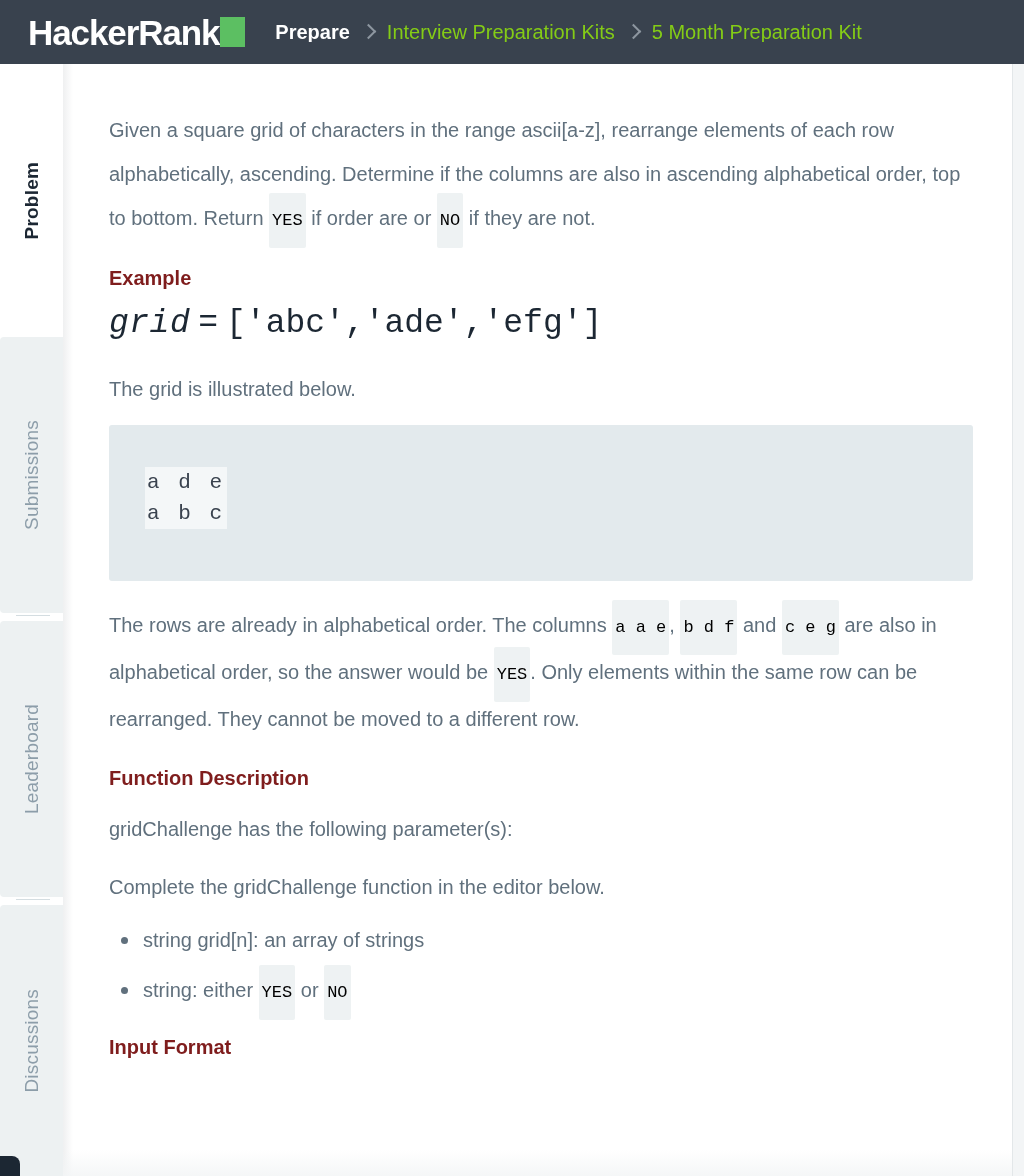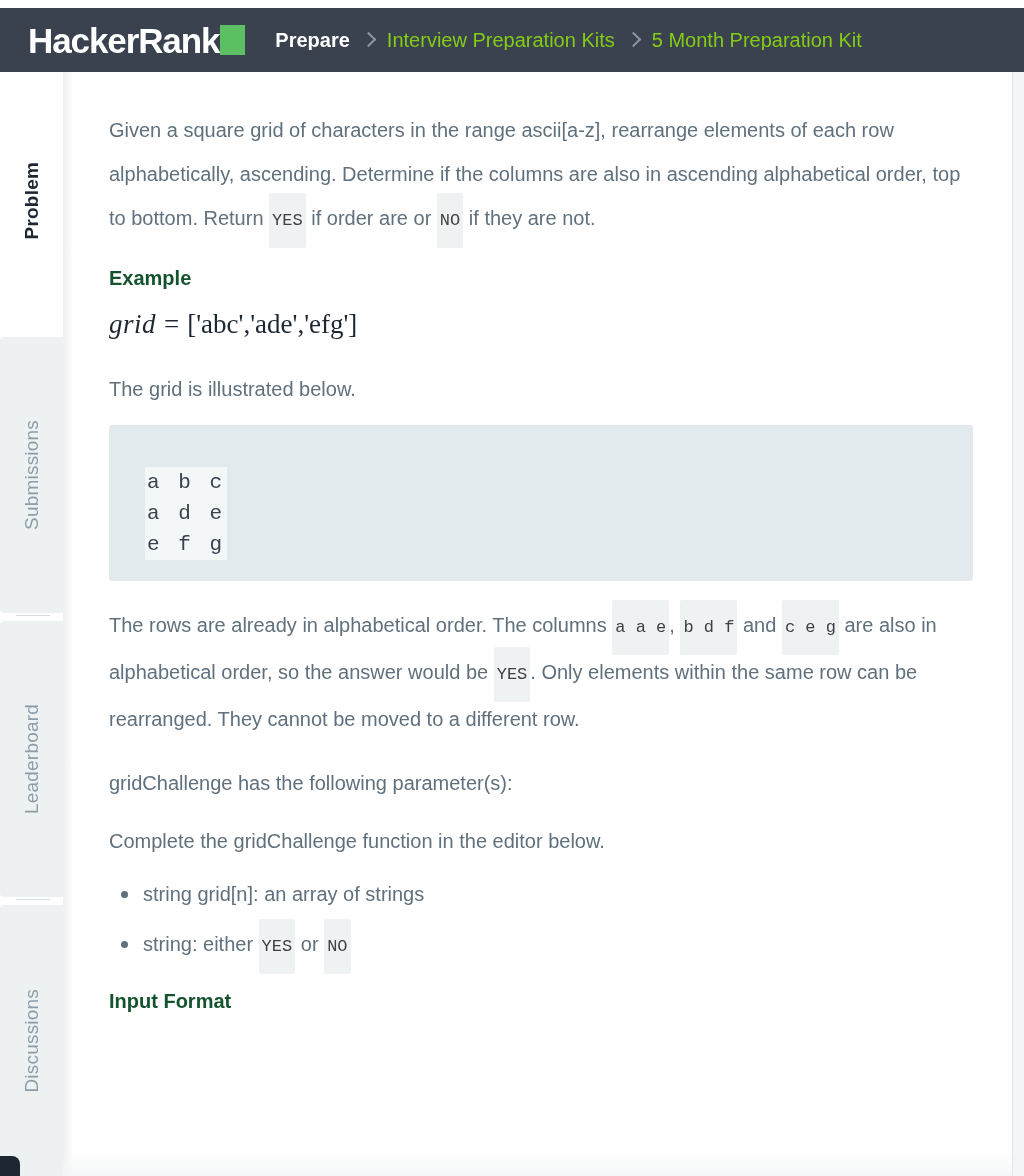--- a/index.html
+++ b/index.html
@@ -16,21 +16,21 @@
     position: relative;
     width: 1024px;
     height: 1176px;
     overflow: hidden;
     background: #ffffff;
   }
 
   
   .header {
     position: absolute;
-    top: 8px; left: 0;
+    top: 0; left: 0;
     width: 1024px;
     height: 64px;
     background: #39424e;
     display: flex;
     align-items: center;
     box-sizing: border-box;
     padding-left: 28px;
     z-index: 30;
   }
 
@@ -181,39 +181,39 @@
     color: #60707d;
     font-family: "Liberation Sans", sans-serif;
     font-weight: 400;
   }
   p.para.tight { margin-bottom: 14px; }
 
   h3.section {
     margin: 22px 0 14px 0;
     font-size: 20px;
     line-height: 30px;
-    color: #14532d;
+    color: #7f1d1d;
     font-weight: bold;
     font-family: "Liberation Sans", sans-serif;
   }
   h3.section.first { margin-top: 6px; }
 
   code.ic {
     background: #eef2f3;
-    color: #404040;
+    color: #000000;
     font-family: "Liberation Mono", monospace;
     font-size: 17px;
     padding: 18px 3px;
     border-radius: 2px;
     white-space: pre;
   }
 
   .math {
-    font-family: Liberation Serif, serif;
-    font-size: 27px;
+    font-family: Liberation Mono, monospace;
+    font-size: 33px;
     color: #1c2733;
     margin: 4px 0 26px 0;
     line-height: 34px;
     white-space: nowrap;
   }
   .math .var {
     font-style: italic;
     letter-spacing: 0.5px;
   }
   .math .op { margin: 0 8px; font-style: normal; }
@@ -366,29 +366,29 @@
 
     <h3 class="section first">Example</h3>
 
     <div class="math">
       <span class="var">grid</span><span class="op">=</span><span class="lit">['abc','ade','efg']</span>
     </div>
 
     <p class="para tight">The grid is illustrated below.</p>
 
     <div class="codeblock">
+      <span class="gridrow-wrap"><span class="gridrow">a d e</span></span>
       <span class="gridrow-wrap"><span class="gridrow">a b c</span></span>
-      <span class="gridrow-wrap"><span class="gridrow">a d e</span></span>
-      <span class="gridrow-wrap"><span class="gridrow">e f g</span></span>
     </div>
 
     <p class="para">
       <span>The rows are already in alphabetical order. The columns </span><code class="ic">a a e</code><span>, </span><code class="ic">b d f</code><span> and </span><code class="ic">c e g</code><span> are also in alphabetical order, so the answer would be </span><code class="ic">YES</code><span>. Only elements within the same row can be rearranged. They cannot be moved to a different row.</span>
     </p>
 
+    <h3 class="section">Function Description</h3>
 
     <p class="para tight">gridChallenge has the following parameter(s):</p>
 
     <p class="para tight">Complete the gridChallenge function in the editor below.</p>
 
     <ul class="bullets">
       <li>string grid[n]: an array of strings</li>
     </ul>
 
 

